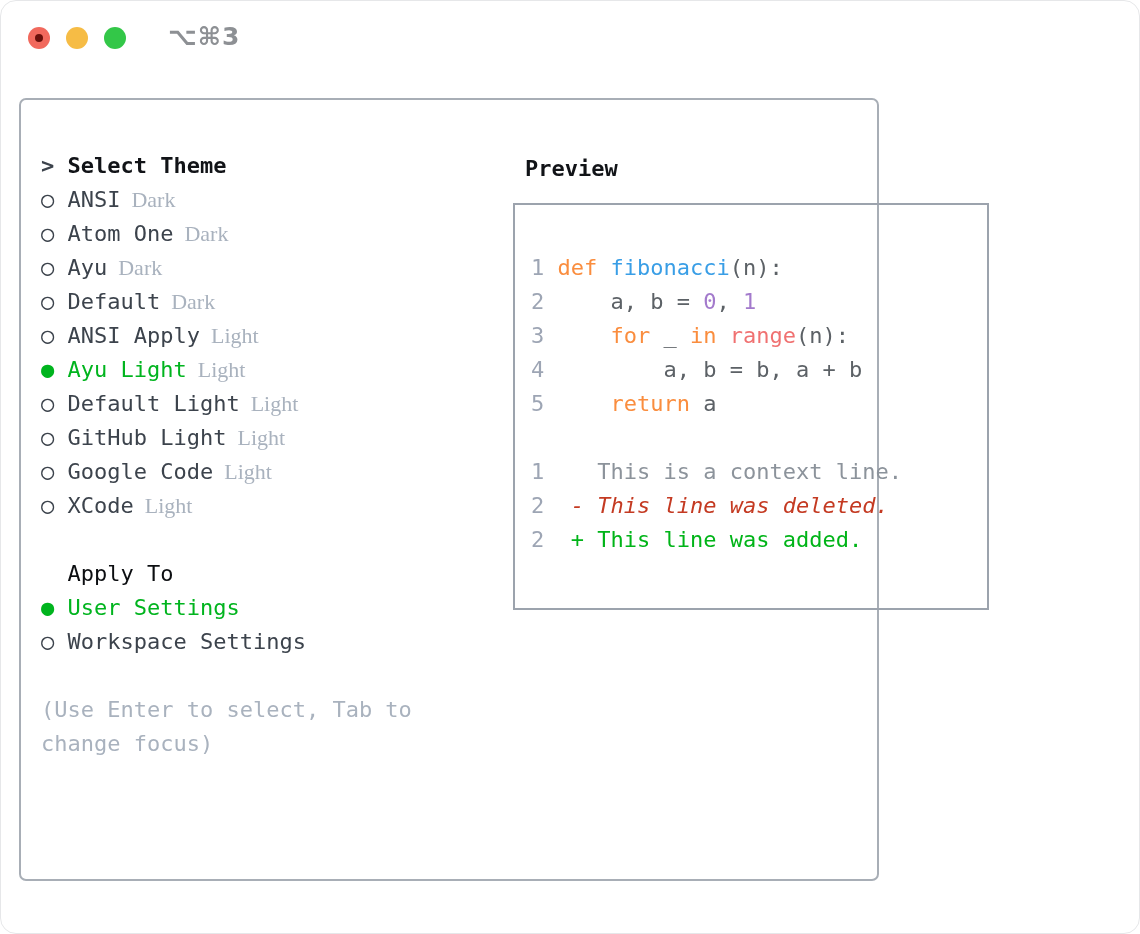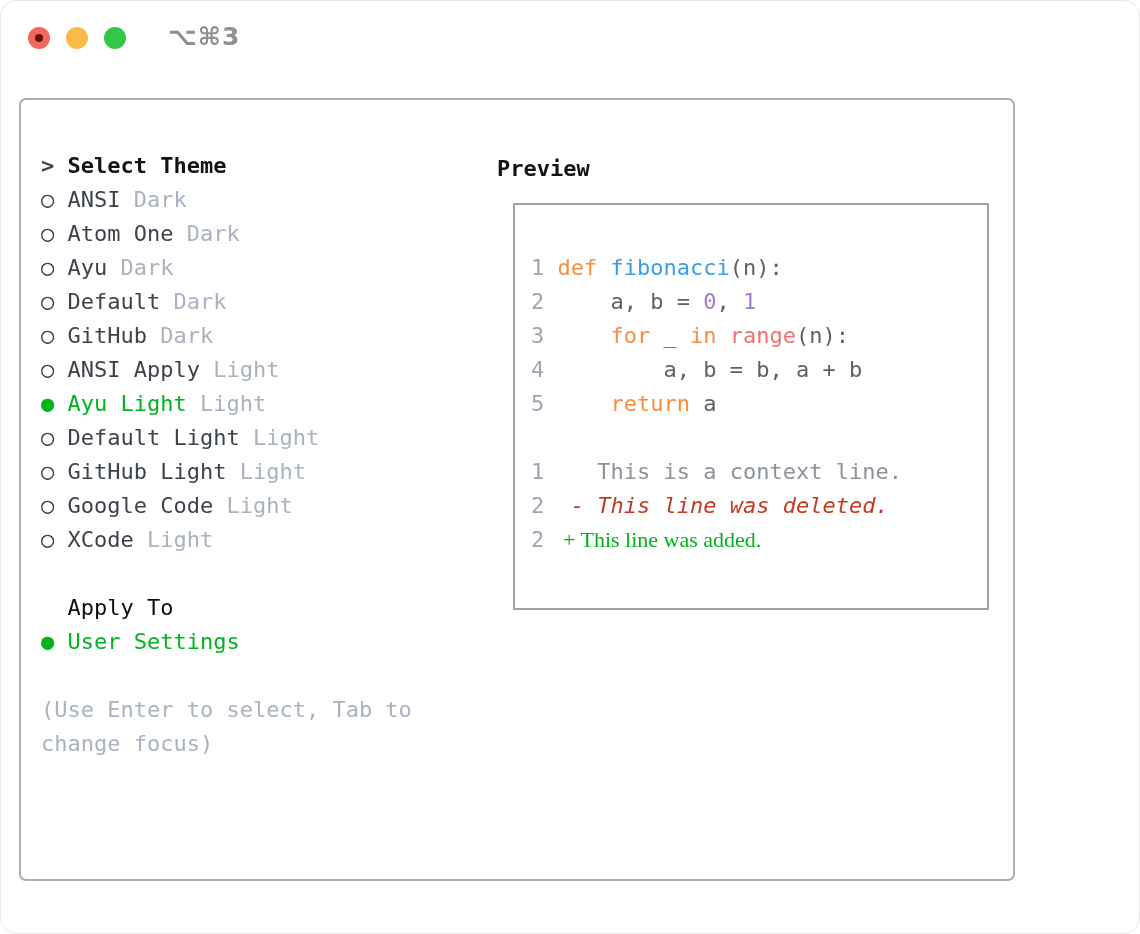--- a/index.html
+++ b/index.html
@@ -26,56 +26,56 @@
   .light-red{left:27px;background:var(--light-red);}
   .light-red::after{content:"";position:absolute;left:7px;top:7px;width:8px;height:8px;border-radius:50%;background:var(--light-red-dot);}
   .light-yellow{left:65px;background:var(--light-yellow);}
   .light-green{left:103px;background:var(--light-green);}
   .window-title{
     position:absolute;left:167px;top:21px;font-family:"DejaVu Sans",sans-serif;
     font-weight:bold;font-size:25px;color:var(--title-gray);letter-spacing:1px;
   }
   
   .main-box{
-    position:absolute;left:18px;top:97px;width:996px;height:783px;
+    position:absolute;left:18px;top:97px;width:860px;height:783px;
     border:2px solid var(--box-border);border-radius:7px;box-sizing:border-box;
   }
   
   .left-col{position:absolute;left:20px;top:49px;font-size:22px;line-height:34px;}
   .row{height:34px;white-space:pre;}
   .spacer{height:34px;}
   .marker{color:var(--list-dark);}
   .name{margin-left:1ch;color:var(--list-dark);}
-  .badge{margin-left:1ch;color:var(--muted-gray);}
+  .badge{margin-left:1ch;color:var(--muted-gray);font-family:Liberation Serif, serif;}
   .row.selected .marker,.row.selected .name{color:var(--accent-green);}
   .header-row{font-weight:bold;color:var(--heading-black);}
   .header-row .label{margin-left:1ch;color:var(--heading-black);}
   .apply-header{color:#0c0e11;}
   .apply-header .label{margin-left:2ch;}
   .hint-line{color:var(--muted-gray);}
   
   .preview-label{
-    position:absolute;left:476px;top:52px;font-size:22px;line-height:34px;
+    position:absolute;left:504px;top:52px;font-size:22px;line-height:34px;
     font-weight:bold;color:var(--heading-black);
   }
   .preview-box{
     position:absolute;left:492px;top:103px;width:476px;height:407px;
     border:2px solid var(--preview-border);box-sizing:border-box;
     padding:46px 0 6px 16px;overflow:hidden;
   }
   .code-line{font-size:22px;line-height:34px;height:34px;white-space:pre;}
   .tok-num{color:var(--tok-num);}
   .tok-plain{color:var(--tok-plain);}
   .tok-kw{color:var(--tok-kw);}
   .tok-fn{color:var(--tok-fn);}
   .tok-lit{color:var(--tok-lit);}
   .tok-call{color:var(--tok-call);}
   .tok-ctx{color:var(--tok-ctx);}
   .tok-del{color:var(--tok-del);font-style:italic;}
-  .tok-add{color:var(--tok-add);font-family:Liberation Serif, serif;}
+  .tok-add{color:var(--tok-add);}
 </style>
 </head>
 <body>
 
 <div class="window">
 
   <div class="titlebar">
     <div class="light light-red"></div>
     <div class="light light-yellow"></div>
     <div class="light light-green"></div>
@@ -84,32 +84,32 @@
 
   <div class="main-box">
 
     <div class="left-col">
       <div class="row header-row"><span class="marker">&gt;</span><span class="label">Select Theme</span></div>
 
       <div class="row"><span class="marker">○</span><span class="name">ANSI</span><span class="badge">Dark</span></div>
       <div class="row"><span class="marker">○</span><span class="name">Atom One</span><span class="badge">Dark</span></div>
       <div class="row"><span class="marker">○</span><span class="name">Ayu</span><span class="badge">Dark</span></div>
       <div class="row"><span class="marker">○</span><span class="name">Default</span><span class="badge">Dark</span></div>
-      <div class="row"><span class="marker">○</span><span class="name">GitHub</span><span class="badge">Dark</span></div>
       <div class="row"><span class="marker">○</span><span class="name">ANSI Apply</span><span class="badge">Light</span></div>
       <div class="row selected"><span class="marker">●</span><span class="name">Ayu Light</span><span class="badge">Light</span></div>
       <div class="row"><span class="marker">○</span><span class="name">Default Light</span><span class="badge">Light</span></div>
       <div class="row"><span class="marker">○</span><span class="name">GitHub Light</span><span class="badge">Light</span></div>
       <div class="row"><span class="marker">○</span><span class="name">Google Code</span><span class="badge">Light</span></div>
       <div class="row"><span class="marker">○</span><span class="name">XCode</span><span class="badge">Light</span></div>
 
       <div class="spacer"></div>
 
       <div class="row apply-header"><span class="label">Apply To</span></div>
       <div class="row selected"><span class="marker">●</span><span class="name">User Settings</span></div>
+      <div class="row"><span class="marker">○</span><span class="name">Workspace Settings</span></div>
 
       <div class="spacer"></div>
 
       <div class="row hint-line">(Use Enter to select, Tab to</div>
       <div class="row hint-line">change focus)</div>
     </div>
 
     <div class="preview-label">Preview</div>
 
     <div class="preview-box">

